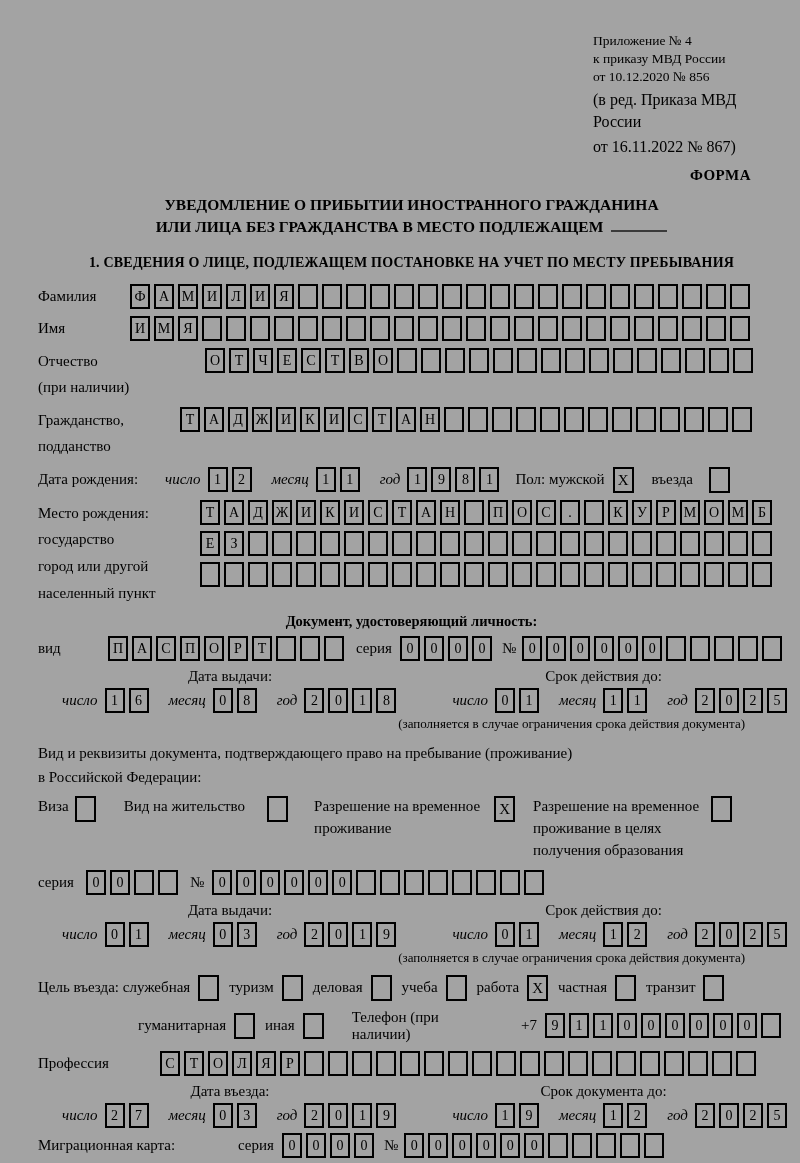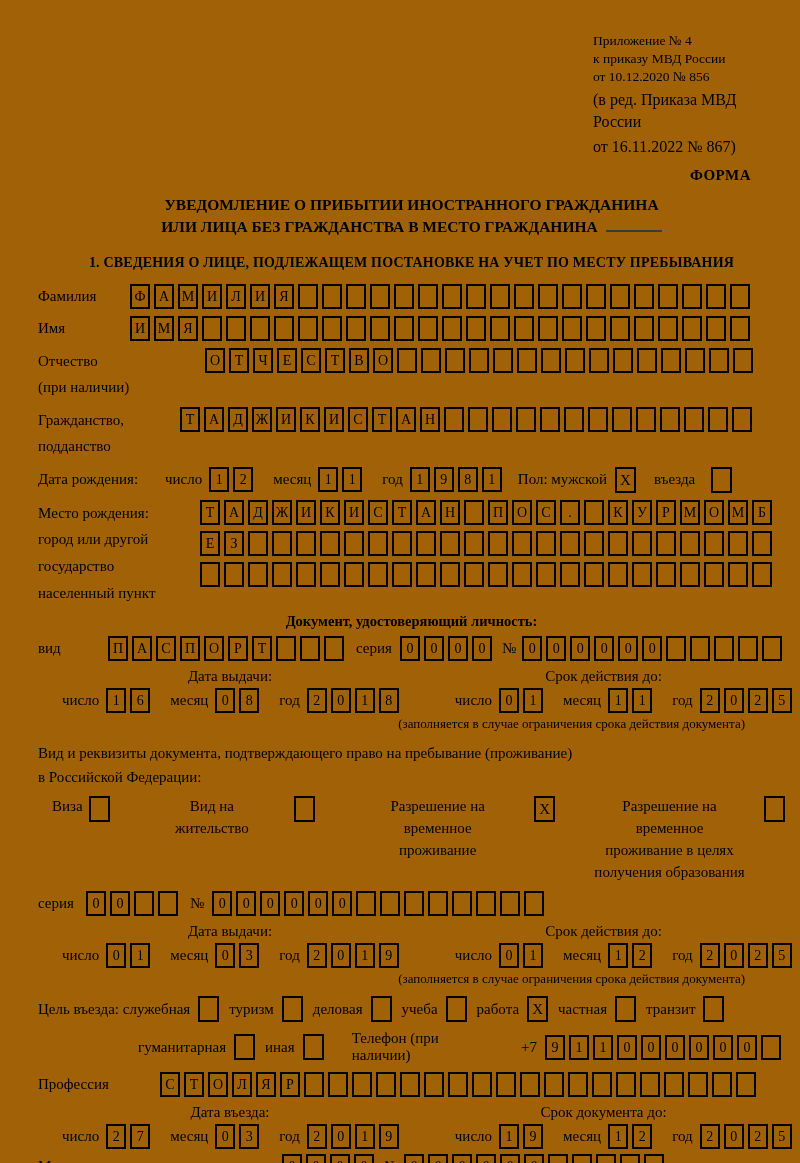--- a/index.html
+++ b/index.html
@@ -1,41 +1,41 @@
 <!DOCTYPE html>
 <html><head>
 <meta charset="utf-8">
 <style>
   html,body{margin:0;padding:0;background:#ffffff;}
   .page{
     width:800px;height:1163px;box-sizing:border-box;
     padding:32px 15px 0 38px;
     font-family:"Liberation Serif","DejaVu Serif",serif;
-    font-size:15px;color:#000;background:#a16207;overflow:hidden;
+    font-size:15px;color:#000;background:#a3a3a3;overflow:hidden;
   }
   .doc-ref{margin-left:auto;width:192px;font-size:13.5px;line-height:1.32;}
   .doc-ref .small{font-size:16px;margin-top:4px;}
   .forma{text-align:right;padding-right:34px;font-weight:bold;margin-top:10px;letter-spacing:.5px;}
   .title{text-align:center;font-weight:bold;font-size:15.5px;margin-top:10px;line-height:1.45;}
   .underline{display:inline-block;width:56px;border-bottom:2px solid #3a3a3a;height:.9em;margin-left:8px;}
   .sec-title{text-align:center;font-weight:bold;font-size:14px;margin-top:16px;margin-bottom:13px;letter-spacing:.2px;}
   .row{display:flex;align-items:center;margin-bottom:7px;}
   .row-top{align-items:flex-start;}
   .lbl{flex-shrink:0;}
   .cells{display:flex;flex-wrap:nowrap;}
   .cell{
     width:20px;height:25px;border:2px solid #000;box-sizing:border-box;
     margin-right:4px;text-align:center;line-height:21px;font-size:14px;flex-shrink:0;
   }
   .chk{
     display:inline-block;width:21px;height:26px;border:2px solid #000;box-sizing:border-box;
     text-align:center;line-height:22px;font-size:15px;flex-shrink:0;
   }
   .dategroup{display:flex;align-items:center;}
-  .dlabel{margin:0 7px 0 16px;white-space:nowrap;}
+  .dlabel{margin:0 7px 0 16px;white-space:nowrap;font-style:italic;}
   .dategroup .dlabel:first-child{margin-left:0;}
   .w-sur{width:92px;}
   .w-pat{width:167px;line-height:1.75;}
   .w-cit{width:142px;line-height:1.75;}
   .w-bp{width:162px;line-height:1.78;}
   .w-vid{width:70px;}
   .w-prof{width:122px;}
   .w-mig{width:200px;}
   .w-legal{width:100px;line-height:1.72;}
   .mini-lbl{margin:0 8px;white-space:nowrap;}
@@ -43,21 +43,21 @@
   .dhead{display:flex;margin-bottom:3px;}
   .dhead .h1{width:384px;text-align:center;}
   .dhead .h2{flex:1;text-align:center;}
   .drow{display:flex;margin-bottom:3px;}
   .drow .g1{width:384px;padding-left:24px;box-sizing:border-box;}
   .drow .g2{flex:1;padding-left:52px;box-sizing:border-box;}
   .note{text-align:right;font-size:13px;padding-right:40px;margin-bottom:9px;margin-top:1px;}
   .plain{line-height:1.6;}
   .visa-row{display:flex;align-items:flex-start;margin:7px 0 8px;}
   .vgroup{display:flex;align-items:flex-start;}
-  .vlbl{text-align:center;line-height:1.45;margin-left:14px;}
+  .vlbl{line-height:1.45;}
   .purpose-row{display:flex;align-items:center;margin-bottom:8px;flex-wrap:nowrap;}
   .purpose-row .chk{margin:0 10px 0 8px;}
   .legal{display:flex;align-items:flex-start;margin-top:2px;}
   .legal-cells{display:flex;flex-direction:column;}
   .legal-cells .cells{margin-bottom:6px;}
 </style>
 </head>
 <body>
 
 <div class="page">
@@ -67,21 +67,21 @@
     <div>к приказу МВД России</div>
     <div>от 10.12.2020 № 856</div>
     <div class="small">(в ред. Приказа МВД России</div>
     <div class="small">от 16.11.2022 № 867)</div>
   </div>
   <div class="forma">ФОРМА</div>
 
   <div class="title">
     <div>УВЕДОМЛЕНИЕ О ПРИБЫТИИ ИНОСТРАННОГО ГРАЖДАНИНА</div>
     <div>
-      <span>ИЛИ ЛИЦА БЕЗ ГРАЖДАНСТВА В МЕСТО ГРАЖДАНИНА</span><span class="underline"></span>
+      <span>ИЛИ ЛИЦА БЕЗ ГРАЖДАНСТВА В МЕСТО ПОДЛЕЖАЩЕМ</span><span class="underline"></span>
     </div>
   </div>
   <div class="sec-title">1. СВЕДЕНИЯ О ЛИЦЕ, ПОДЛЕЖАЩЕМ ПОСТАНОВКЕ НА УЧЕТ ПО МЕСТУ ПРЕБЫВАНИЯ</div>
 
   <div class="row">
     <div class="lbl w-sur">Фамилия</div>
     <div class="cells">
         <span class="cell">Ф</span>
         <span class="cell">А</span>
         <span class="cell">М</span>
@@ -225,22 +225,22 @@
       </div>
     <span class="mini-lbl" style="margin-left:12px;">Пол: мужской</span>
     <span class="chk">X</span>
     <span class="mini-lbl" style="margin-left:18px;">въезда</span>
     <span class="chk" style="margin-left:8px;"></span>
   </div>
 
   <div class="row row-top">
     <div class="lbl w-bp">
       <div>Место рождения:</div>
+      <div>государство</div>
       <div>город или другой</div>
-      <div>государство</div>
       <div>населенный пункт</div>
     </div>
     <div class="legal-cells">
       <div class="cells">
           <span class="cell">Т</span>
           <span class="cell">А</span>
           <span class="cell">Д</span>
           <span class="cell">Ж</span>
           <span class="cell">И</span>
           <span class="cell">К</span>

